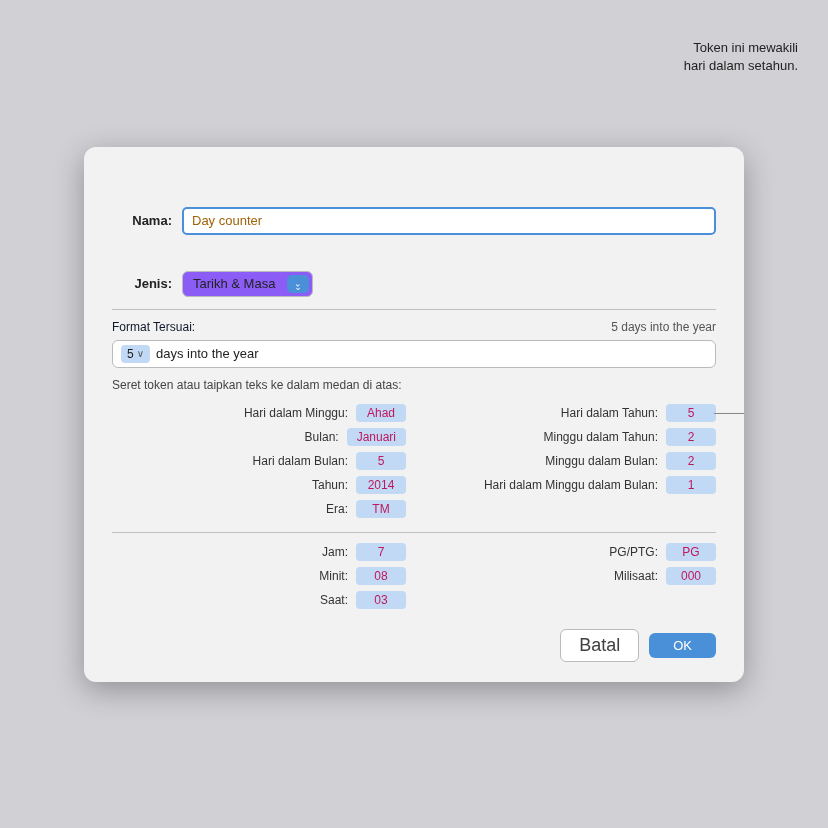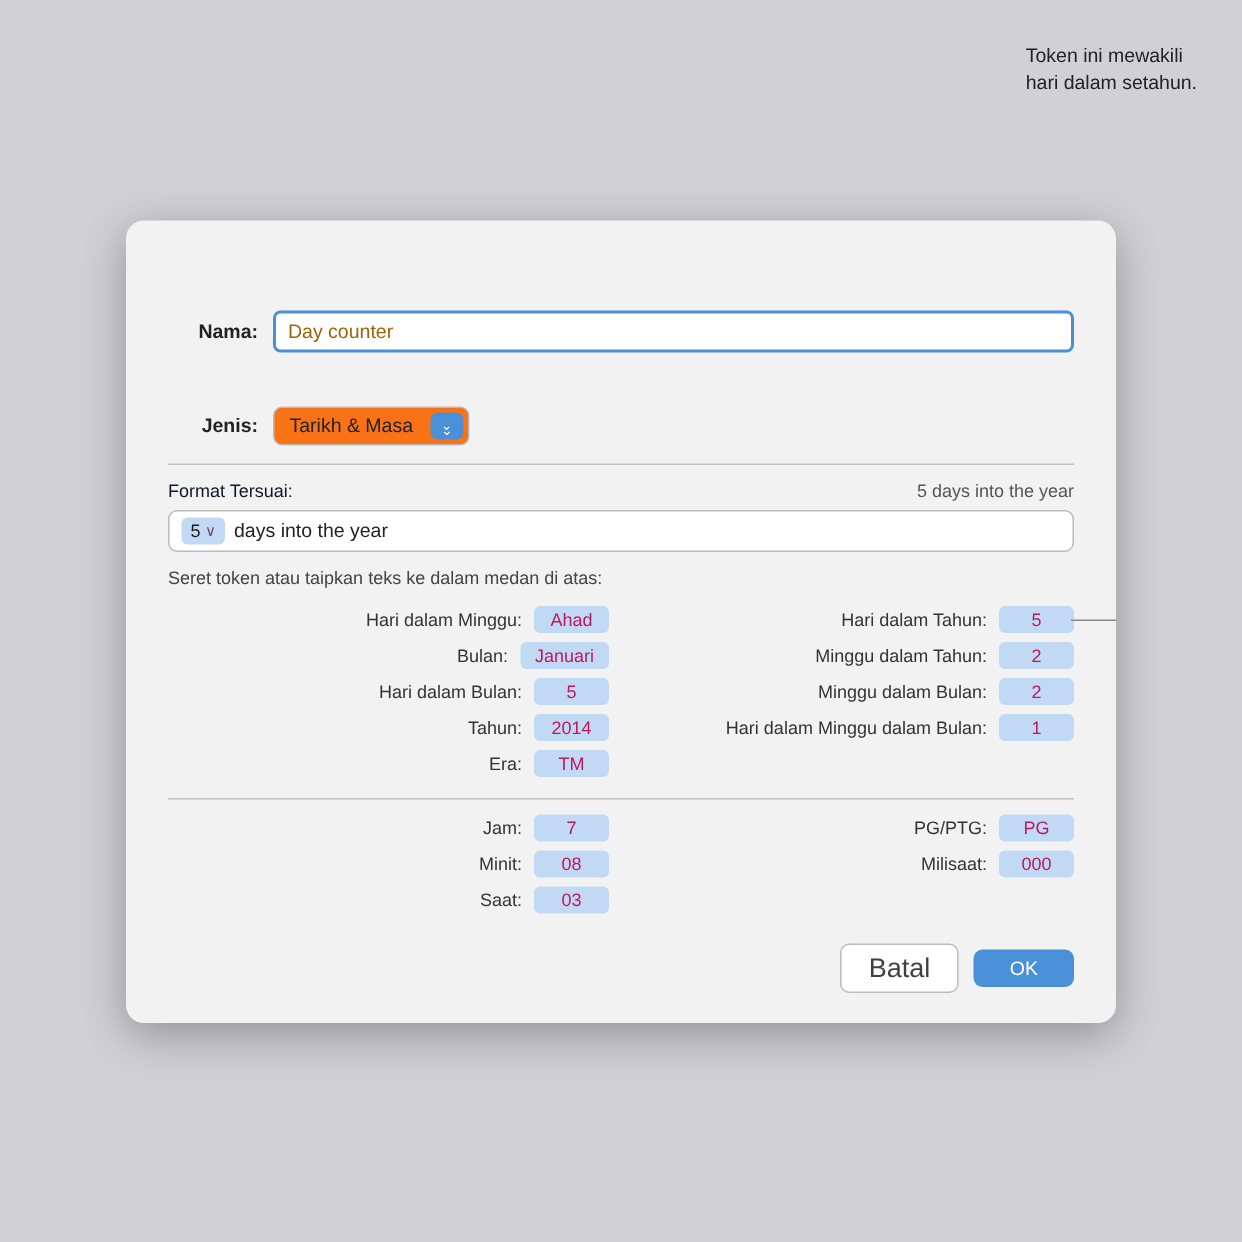--- a/index.html
+++ b/index.html
@@ -10,23 +10,23 @@
       width: 828px;
       height: 828px;
       display: flex;
       align-items: center;
       justify-content: center;
       position: relative;
     }
 
     .tooltip-text {
       position: absolute;
-      top: 28px;
+      top: 39px;
       right: 30px;
-      text-align: left;
+      text-align: right;
       color: #222;
       font-size: 13px;
       line-height: 1.4;
     }
 
     .dialog {
       background: #f2f2f2;
       border-radius: 12px;
       box-shadow: 0 8px 30px rgba(0,0,0,0.3);
       width: 660px;
@@ -63,21 +63,21 @@
     }
 
     .select-wrapper {
       position: relative;
       display: inline-flex;
       align-items: center;
     }
 
     .type-select {
       appearance: none;
-      background: #f97316;
+      background: #8b5cf6;
       border: 1px solid #bbb;
       border-radius: 6px;
       padding: 3px 36px 3px 10px;
       font-size: 13px;
       color: #222;
       height: 26px;
       cursor: pointer;
     }
 
     .select-arrow {

